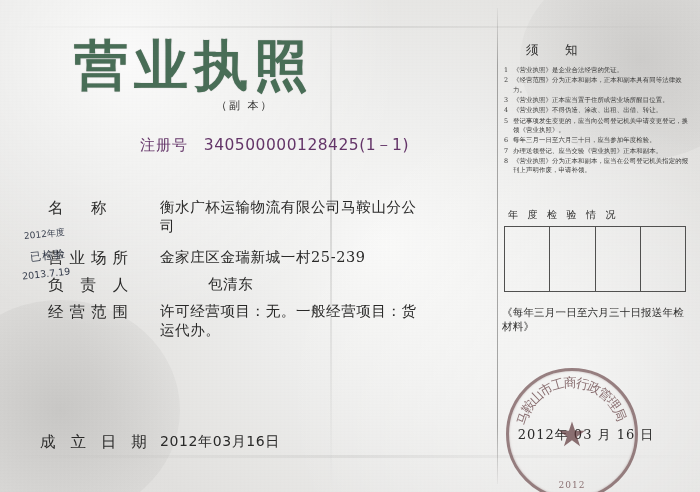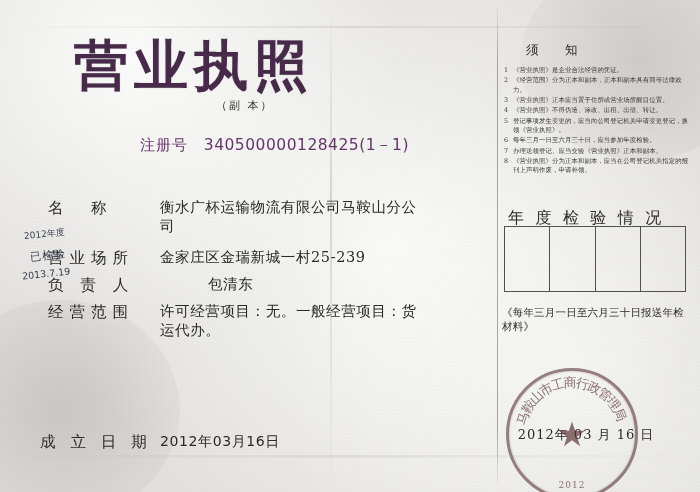--- a/index.html
+++ b/index.html
@@ -55,21 +55,21 @@
     left: 0; top: 0;
     width: 486px; height: 492px;
   }
   #title {
     position: absolute;
     left: 74px; top: 30px;
     font-family: "DejaVu Serif", "Liberation Serif", serif;
     font-weight: bold;
     font-size: 54px;
     letter-spacing: 6px;
-    color: #701a75;
+    color: #15803d;
     text-shadow: 0 0 1px rgba(0,0,0,0.35);
   }
   #subtitle {
     position: absolute;
     left: 216px; top: 98px;
     font-family: "DejaVu Serif", "Liberation Serif", serif;
     font-size: 11px;
     letter-spacing: 2px;
     color: #33322f;
   }
@@ -156,22 +156,22 @@
     flex: 0 0 9px;
     text-align: left;
   }
   #notice-list li .t {
     flex: 1 1 auto;
     letter-spacing: 0.1px;
   }
   #annual-title {
     position: absolute;
     left: 22px; top: 208px;
-    font-family: Liberation Sans, sans-serif;
-    font-size: 16px;
+    font-family: Liberation Serif, serif;
+    font-size: 10px;
     letter-spacing: 3.5px;
     color: #2e2d2b;
   }
   #annual-table {
     position: absolute;
     left: 18px; top: 226px;
     width: 182px; height: 66px;
     border: 1px solid #4e4d4a;
     border-collapse: collapse;
   }

